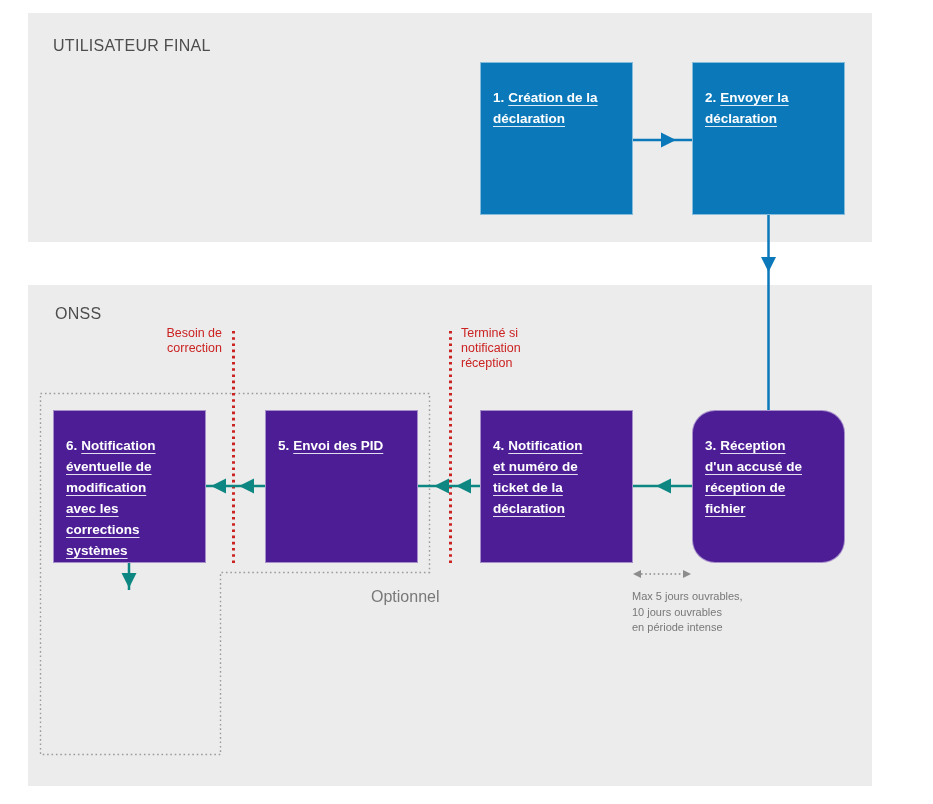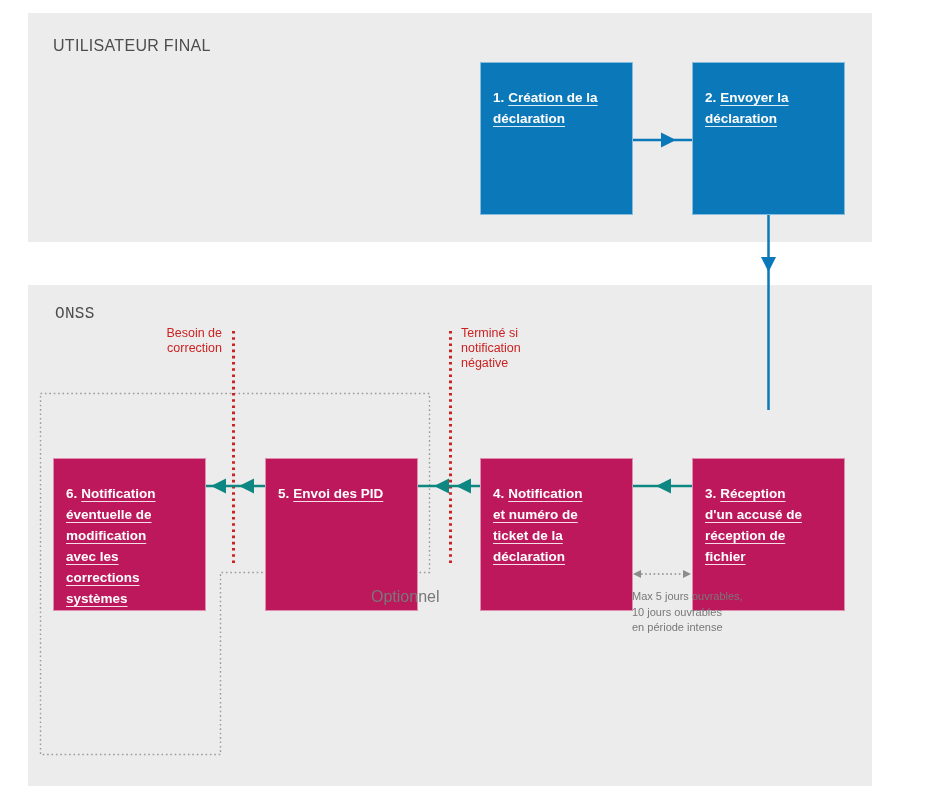--- a/index.html
+++ b/index.html
@@ -3,36 +3,36 @@
 <meta charset="utf-8">
 <style>
   html,body{margin:0;padding:0;background:#ffffff;}
   body{font-family:"Liberation Sans","DejaVu Sans",sans-serif;}
   .stage{position:relative;width:933px;height:804px;background:#ffffff;overflow:hidden;}
   .band{position:absolute;left:28px;width:844px;background:#ececec;}
   .band-user{top:13px;height:229px;}
   .band-onss{top:285px;height:501px;}
   .lane-title{position:absolute;font-size:16px;letter-spacing:.3px;color:#4d4d4d;font-weight:400;}
   .lane-title.user{left:53px;top:37px;}
-  .lane-title.onss{left:55px;top:305px;font-family:Liberation Mono, monospace;}
+  .lane-title.onss{left:55px;top:305px;}
   .overlay{position:absolute;left:0;top:0;pointer-events:none;}
   .box{position:absolute;width:153px;height:153px;box-sizing:border-box;
        padding:24px 12px;color:#ffffff;font-size:13.5px;line-height:21px;font-weight:bold;
        border:1px solid rgba(255,255,255,.5);}
   .box.blue{background:#0b79b9;}
-  .box.teal{background:#be185d;margin-top:48px;}
+  .box.teal{background:#4c1d95;}
   .box .num{margin-right:4px;}
   .box .lbl{white-space:pre-line;text-decoration:underline;
             text-decoration-thickness:1px;text-underline-offset:3px;
             text-decoration-color:rgba(255,255,255,.85);cursor:pointer;}
   .red-note{position:absolute;color:#cb2222;font-size:12.5px;line-height:15px;white-space:pre-line;}
   .red-note.right{text-align:right;}
   .gray-note{position:absolute;color:#787878;font-size:11px;line-height:15.5px;white-space:pre-line;}
   .b1{left:480px;top:62px;} .b2{left:692px;top:62px;}
-  .b3{left:692px;top:410px;} .b4{left:480px;top:410px;}
+  .b3{left:692px;top:410px;border-radius:23px;} .b4{left:480px;top:410px;}
   .b5{left:265px;top:410px;} .b6{left:53px;top:410px;}
   .b7{left:53px;top:590px;}
 </style>
 </head>
 <body>
 
 <div class="stage">
 
   <div class="band band-user"></div>
   <div class="band band-onss"></div>
@@ -101,20 +101,20 @@
 modification
 avec les
 corrections
 systèmes</span>
   </div>
 
   <div class="red-note right" style="left:130px;top:326px;width:92px;">Besoin de
 correction</div>
   <div class="red-note" style="left:461px;top:326px;">Terminé si
 notification
-négative</div>
+réception</div>
 
   <div class="gray-note" style="left:371px;top:589px;font-size:16px;">Optionnel</div>
   <div class="gray-note" style="left:632px;top:589px;">Max 5 jours ouvrables,
 10 jours ouvrables
 en période intense</div>
 
 </div>
 
 </body></html>

